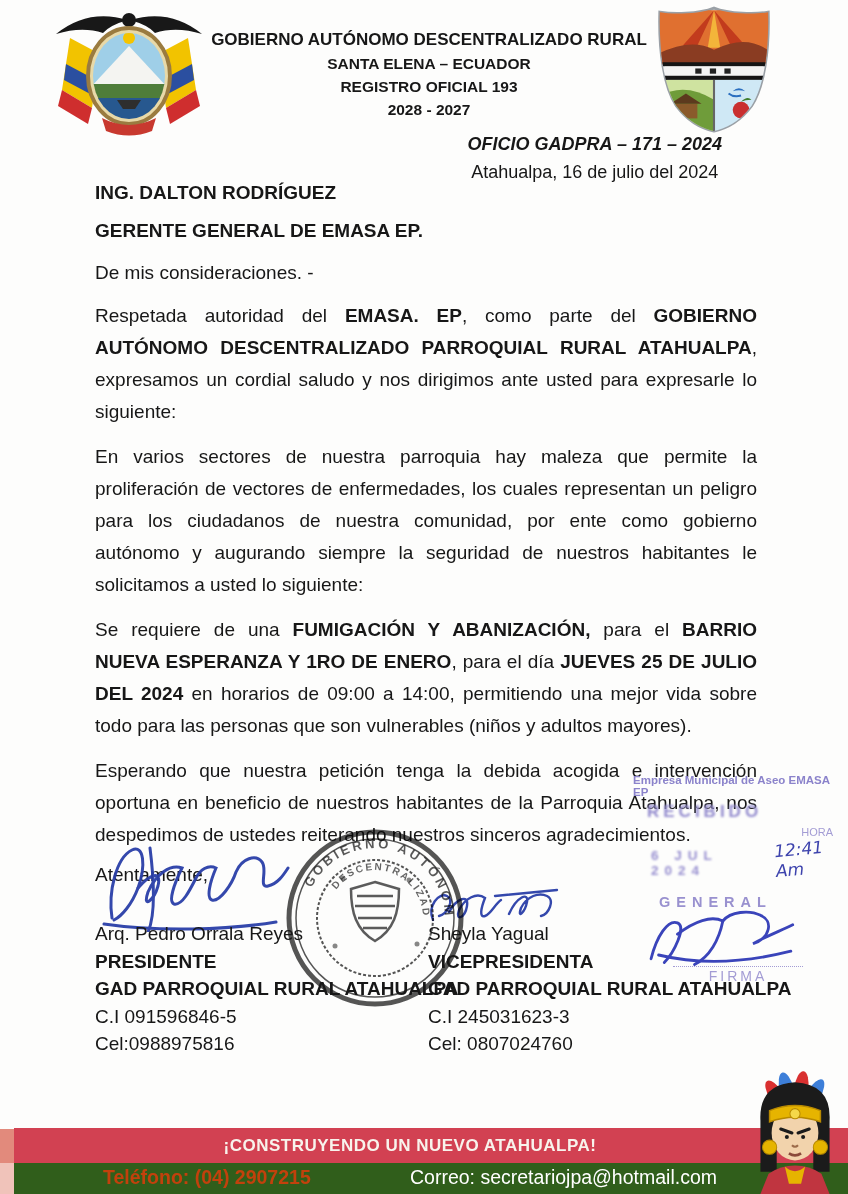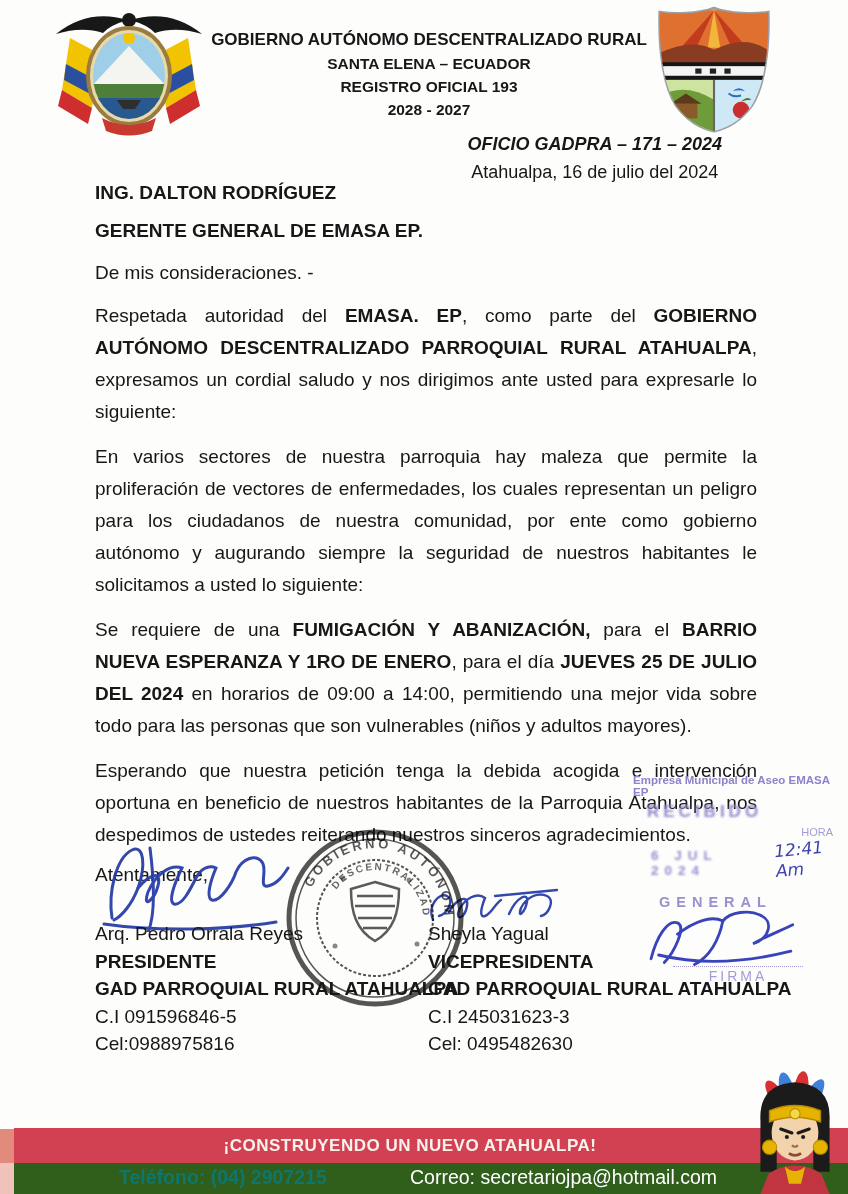--- a/index.html
+++ b/index.html
@@ -50,21 +50,21 @@
   .sig-ger{margin-top:-6px;margin-left:2px;}
   .rs-firma{font-size:14px;letter-spacing:3px;color:#a39cd4;margin-left:40px;margin-top:-10px;
             border-top:1px dotted #a39cd4;width:130px;text-align:center;padding-top:1px;filter:blur(.3px);}
   
   .strip-left{position:absolute;left:0;top:1129px;width:14px;height:65px;
               background:linear-gradient(180deg,#e28a7c 0 34px,#f0c3ba 34px);}
   .band-red{position:absolute;left:14px;top:1128px;width:834px;height:35px;background:#d24152;}
   .band-green{position:absolute;left:14px;top:1163px;width:834px;height:31px;background:#305e1b;}
   .slogan{position:absolute;left:0;top:1136px;width:820px;text-align:center;
           font-size:17px;font-weight:bold;color:#f8f3ec;letter-spacing:.5px;z-index:3;}
-  .f-phone{position:absolute;left:119px;top:1166px;font-size:19.5px;font-weight:bold;color:#0f766e;z-index:3;}
+  .f-phone{position:absolute;left:103px;top:1166px;font-size:19.5px;font-weight:bold;color:#c2410c;z-index:3;}
   .f-email{position:absolute;left:410px;top:1166px;font-size:19.5px;font-weight:normal;color:#ffffff;z-index:3;}
   .mascot{position:absolute;right:0;top:1070px;z-index:4;}
 </style>
 </head>
 <body>
 
 <div class="page">
 
   <svg class="coa" width="178" height="132" viewBox="0 0 178 132">
     <g>
@@ -202,21 +202,21 @@
     <div class="bold">GAD PARROQUIAL RURAL ATAHUALPA</div>
     <div>C.I 091596846-5</div>
     <div>Cel:0988975816</div>
   </div>
 
   <div class="signer signer-right">
     <div>Sheyla Yagual</div>
     <div class="bold">VICEPRESIDENTA</div>
     <div class="bold">GAD PARROQUIAL RURAL ATAHUALPA</div>
     <div>C.I 245031623-3</div>
-    <div>Cel: 0495482630</div>
+    <div>Cel: 0807024760</div>
   </div>
 
   <div class="rstamp">
     <div class="rs-company">Empresa Municipal de Aseo EMASA EP</div>
     <div class="rs-recibido">RECIBIDO</div>
     <div class="rs-hora">HORA</div>
     <div class="rs-daterow">
       <span class="rs-date">6 JUL 2024</span>
       <span class="rs-time">12:41 Am</span>
     </div>

